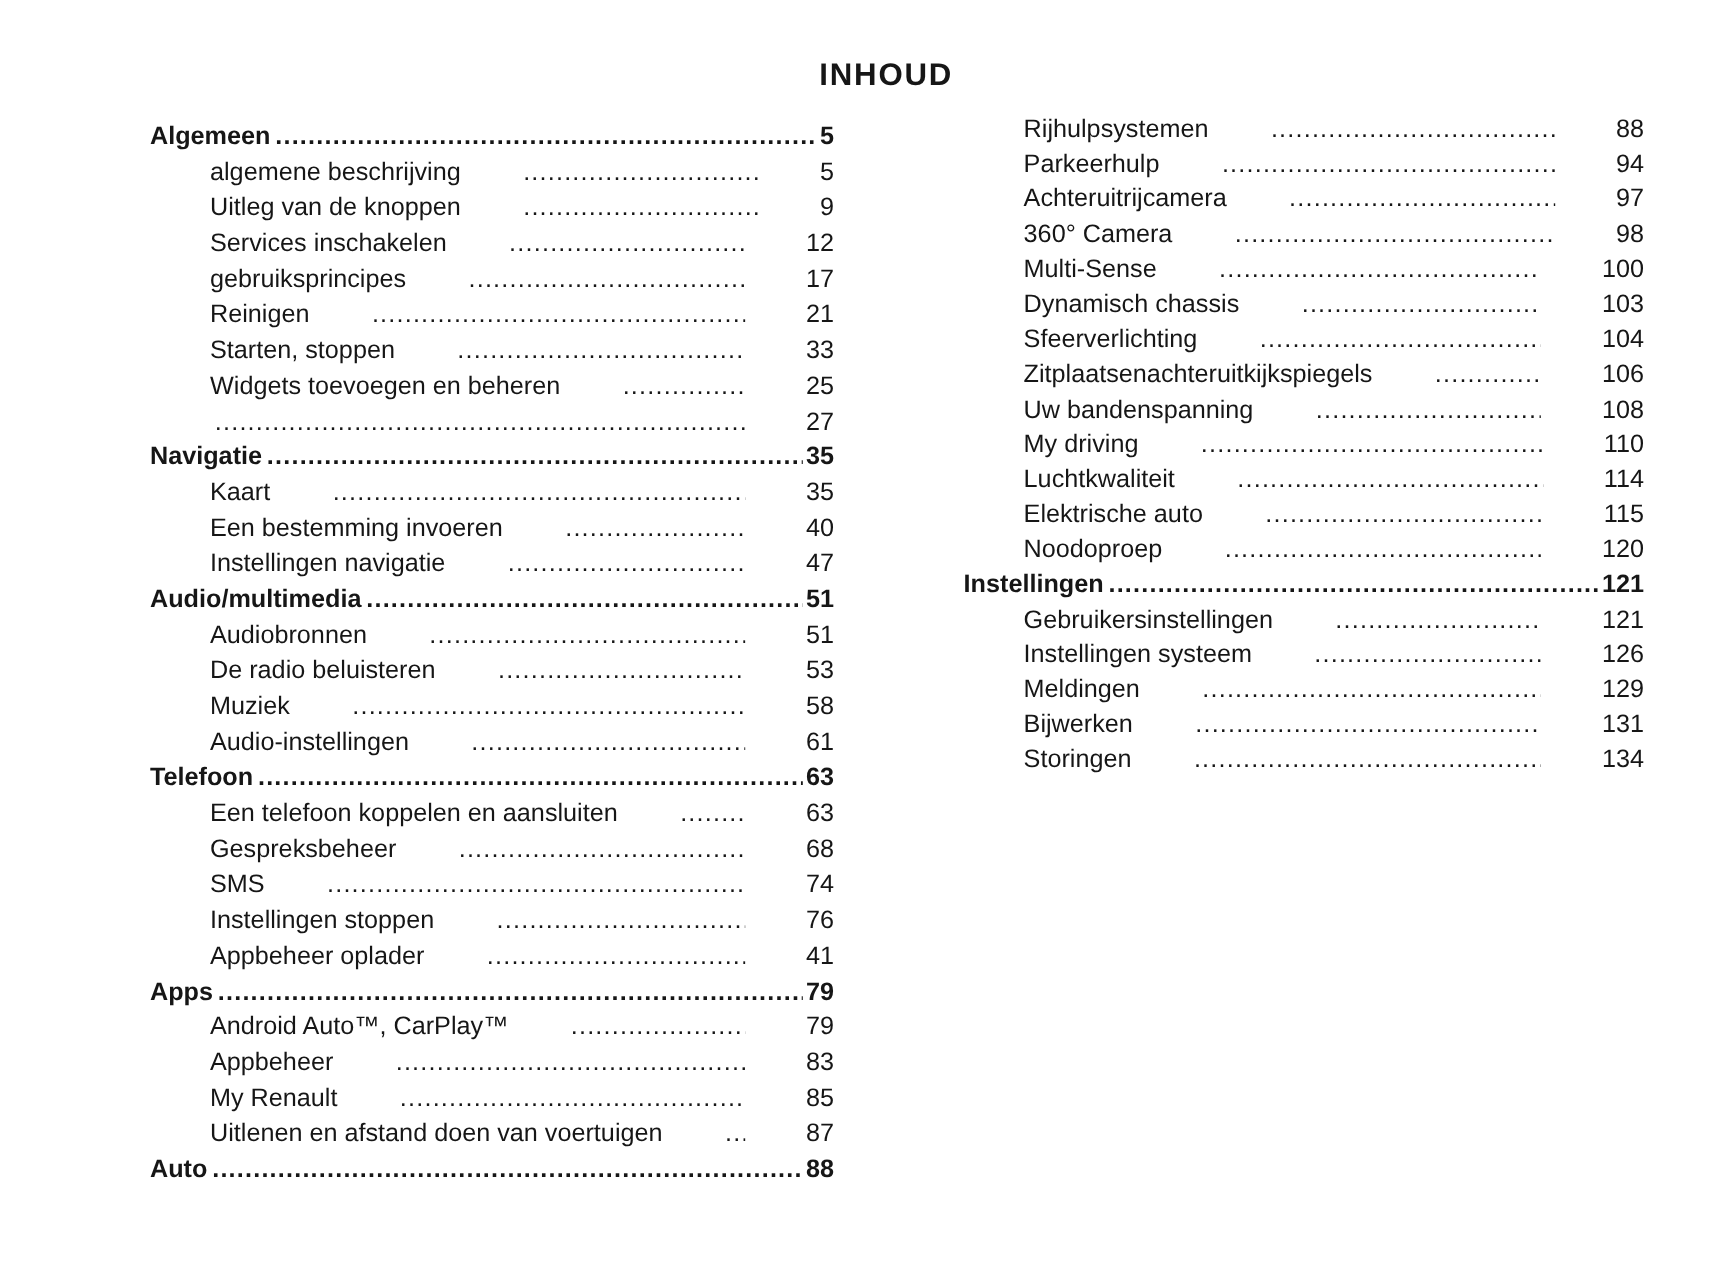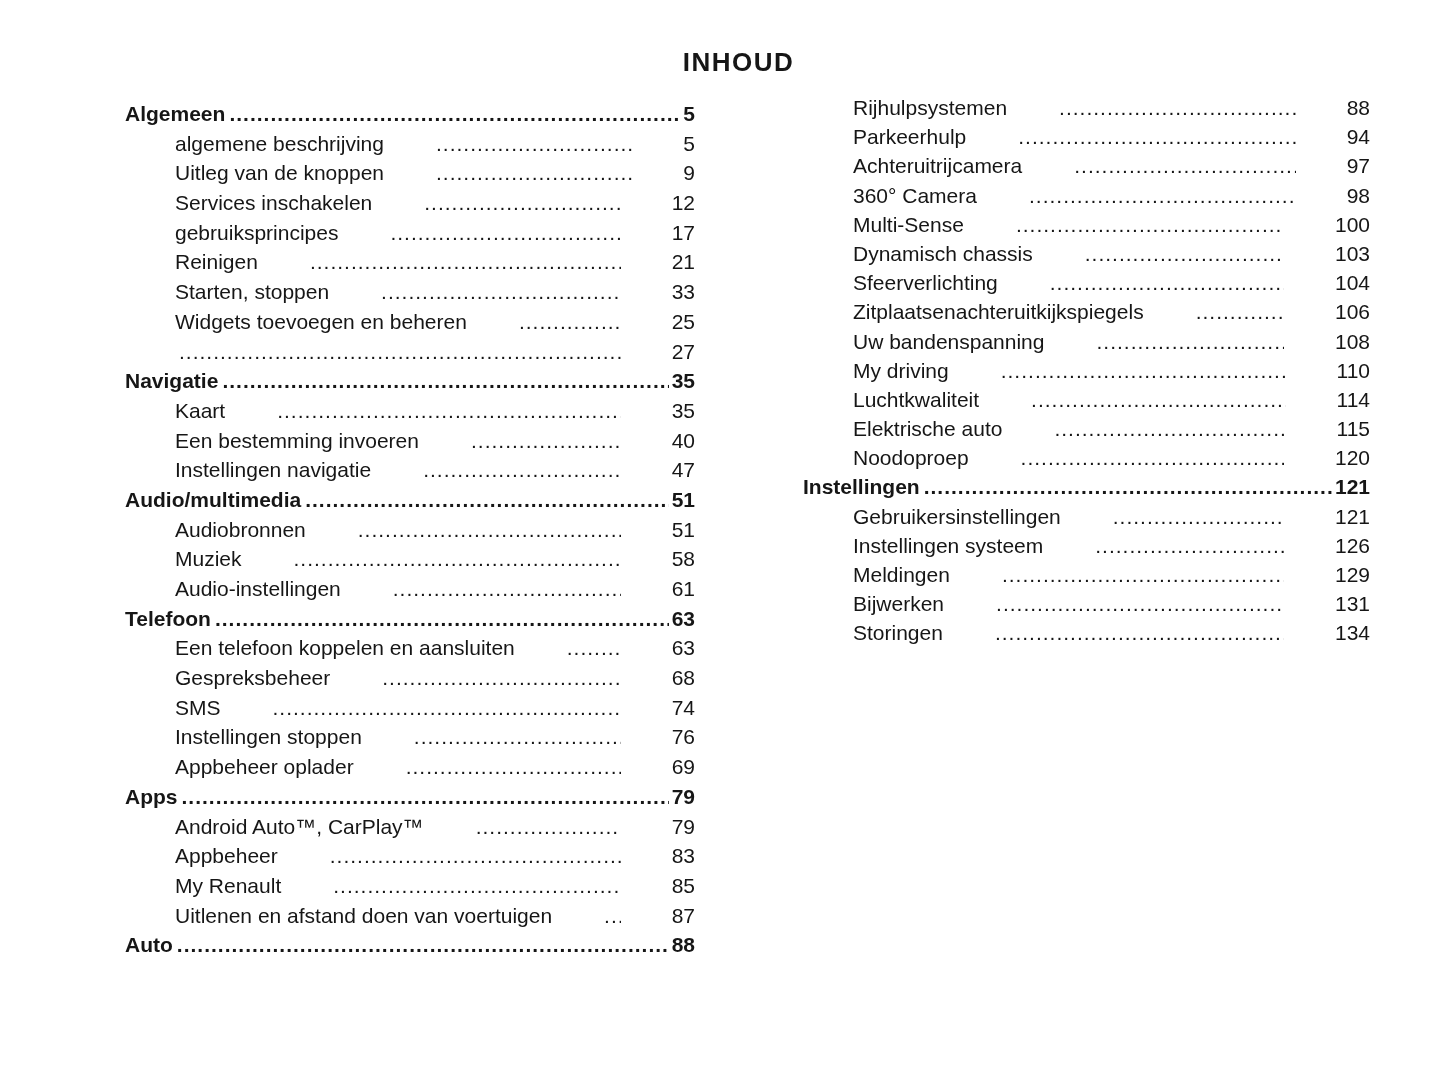--- a/index.html
+++ b/index.html
@@ -135,20 +135,25 @@
         <span class="label">Audio/multimedia</span>
         <span class="dots"></span>
         <span class="pagenum">51</span>
       </div>
       <div class="toc-line indent">
         <span class="label">Audiobronnen</span>
         <span class="dots"></span>
         <span class="pagenum">51</span>
       </div>
       <div class="toc-line indent">
+        <span class="label">De radio beluisteren</span>
+        <span class="dots"></span>
+        <span class="pagenum">53</span>
+      </div>
+      <div class="toc-line indent">
         <span class="label">Muziek</span>
         <span class="dots"></span>
         <span class="pagenum">58</span>
       </div>
       <div class="toc-line indent">
         <span class="label">Audio-instellingen</span>
         <span class="dots"></span>
         <span class="pagenum">61</span>
       </div>
       <div class="toc-line bold">
@@ -172,21 +177,21 @@
         <span class="pagenum">74</span>
       </div>
       <div class="toc-line indent">
         <span class="label">Instellingen stoppen</span>
         <span class="dots"></span>
         <span class="pagenum">76</span>
       </div>
       <div class="toc-line indent">
         <span class="label">Appbeheer oplader</span>
         <span class="dots"></span>
-        <span class="pagenum">69</span>
+        <span class="pagenum">41</span>
       </div>
       <div class="toc-line bold">
         <span class="label">Apps</span>
         <span class="dots"></span>
         <span class="pagenum">79</span>
       </div>
       <div class="toc-line indent">
         <span class="label">Android Auto™, CarPlay™</span>
         <span class="dots"></span>
         <span class="pagenum">79</span>

